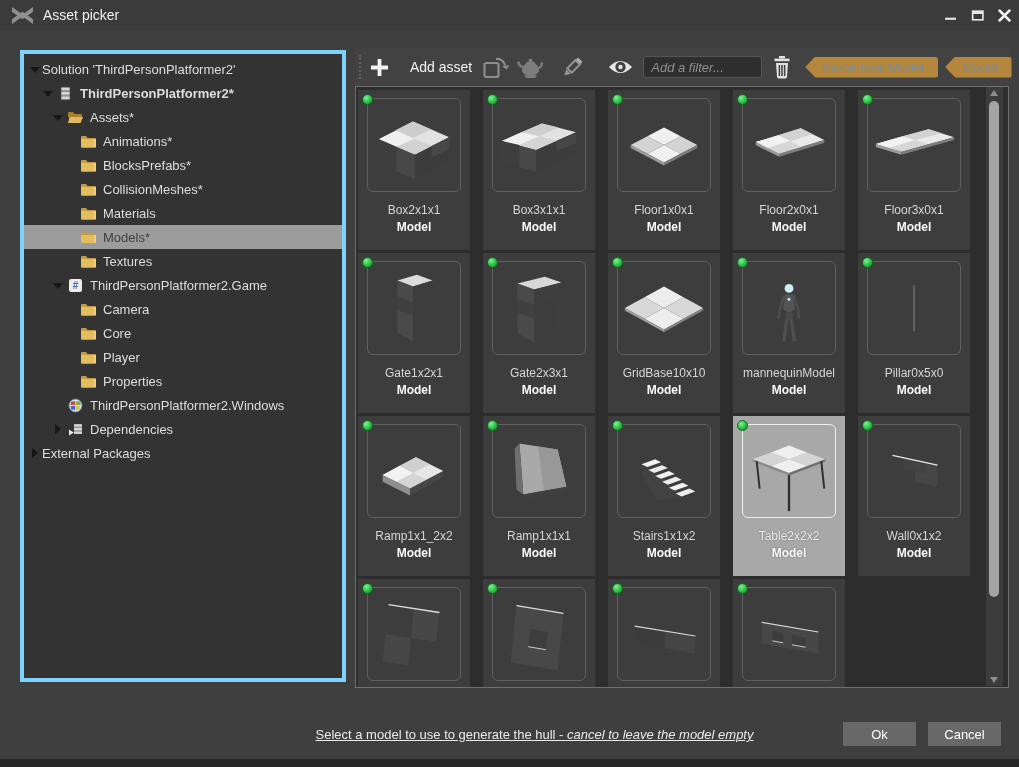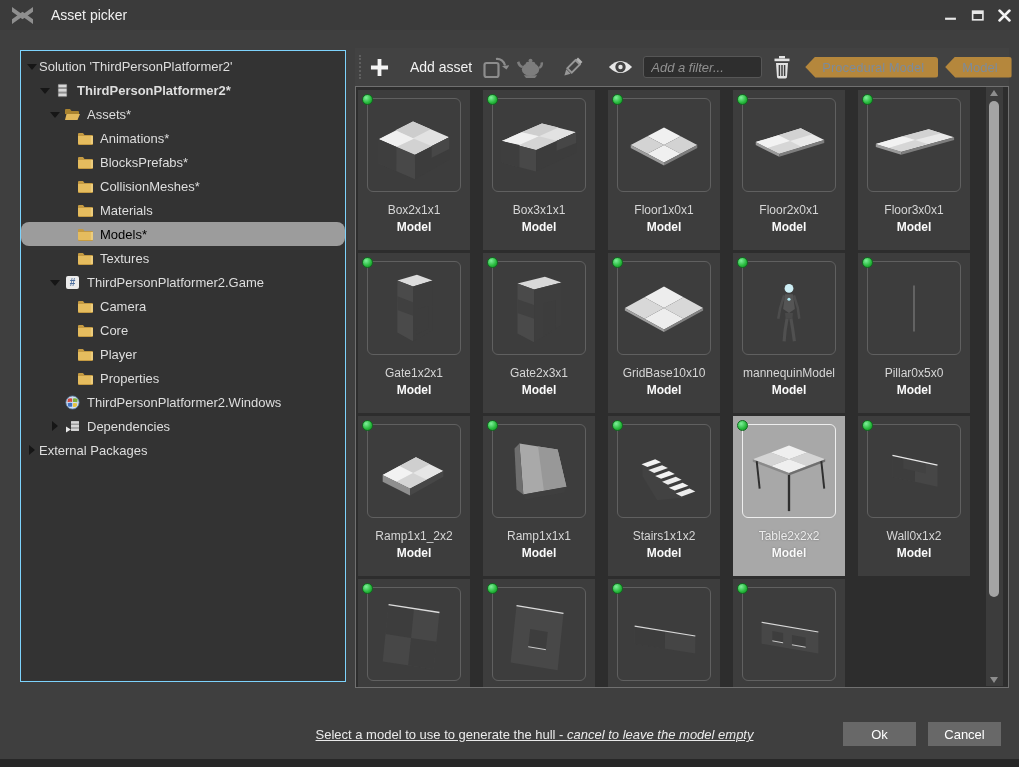--- a/index.html
+++ b/index.html
@@ -2,29 +2,29 @@
 <html><head>
 <meta charset="utf-8">
 <style>
   html,body{margin:0;padding:0;background:#2a2a2a;}
   *{box-sizing:border-box;}
   .window{position:relative;width:1019px;height:767px;background:#3f3f3f;overflow:hidden;
           font-family:"Liberation Sans",sans-serif;color:#ddd;}
   
   .titlebar{position:absolute;left:0;top:0;right:0;height:30px;display:flex;align-items:center;background:#3b3b3b;}
   .logo{margin-left:10px;display:flex;}
-  .title{margin-left:16px;font-size:14px;color:#f0f0f0;}
+  .title{margin-left:8px;font-size:14px;color:#f0f0f0;}
   .controls{margin-left:auto;margin-right:6px;display:flex;align-items:center;gap:10px;}
   .wbtn{background:none;border:none;padding:2px;display:flex;cursor:default;}
   
   .tree-panel{position:absolute;left:20px;top:50px;width:326px;height:632px;background:#333333;
-              border:1px solid #7dd3fc;overflow:hidden;padding-top:3px;}
+              border:4px solid #7dd3fc;overflow:hidden;padding-top:3px;}
   .tree-row{height:24px;display:flex;align-items:center;color:#dedede;}
   .lvl0{padding-left:5px}.lvl1{padding-left:18px}.lvl2{padding-left:28px}.lvl3{padding-left:41px}
-  .tree-row.selected{background:#9c9c9c;color:#000000;border-radius:8px;}
+  .tree-row.selected{background:#9c9c9c;color:#404040;}
   .exp{width:13px;height:24px;position:relative;flex:none;}
   .exp.expanded::after{content:"";position:absolute;left:1px;top:10px;border-left:5px solid transparent;
       border-right:5px solid transparent;border-top:6px solid #161616;}
   .exp.collapsed::after{content:"";position:absolute;left:3px;top:7px;border-top:5px solid transparent;
       border-bottom:5px solid transparent;border-left:6px solid #161616;}
   .ticon{width:17px;height:15px;margin:0 6px 0 2px;flex:none;display:flex;align-items:center;}
   .ticon svg{width:17px;height:15px;}
   .tlabel{font-size:13px;white-space:nowrap;}
   .bold{font-weight:bold;}
   

